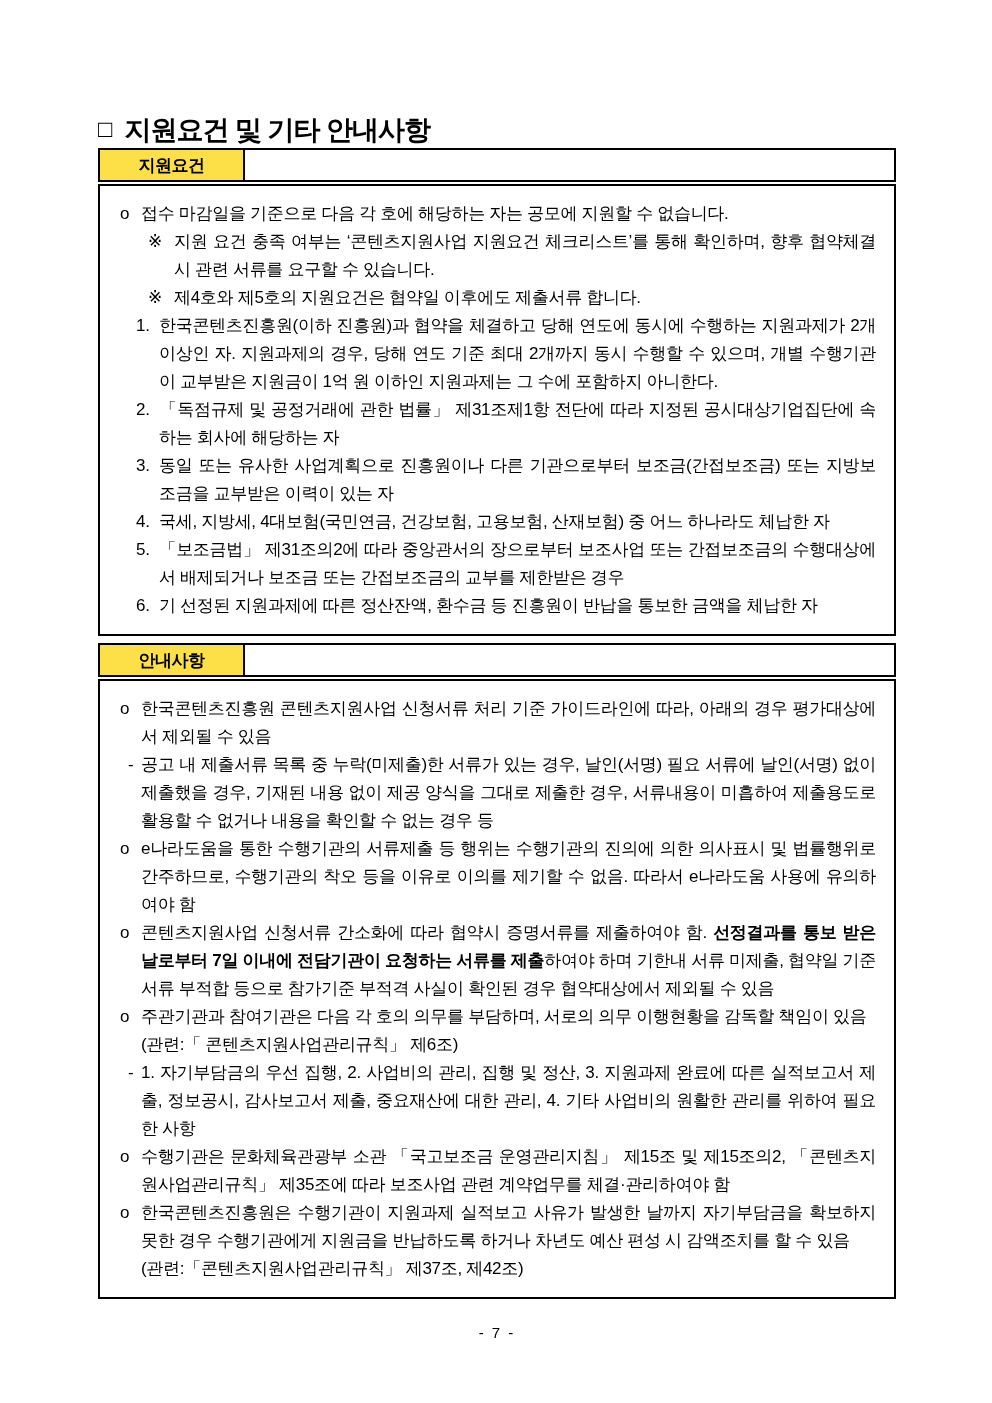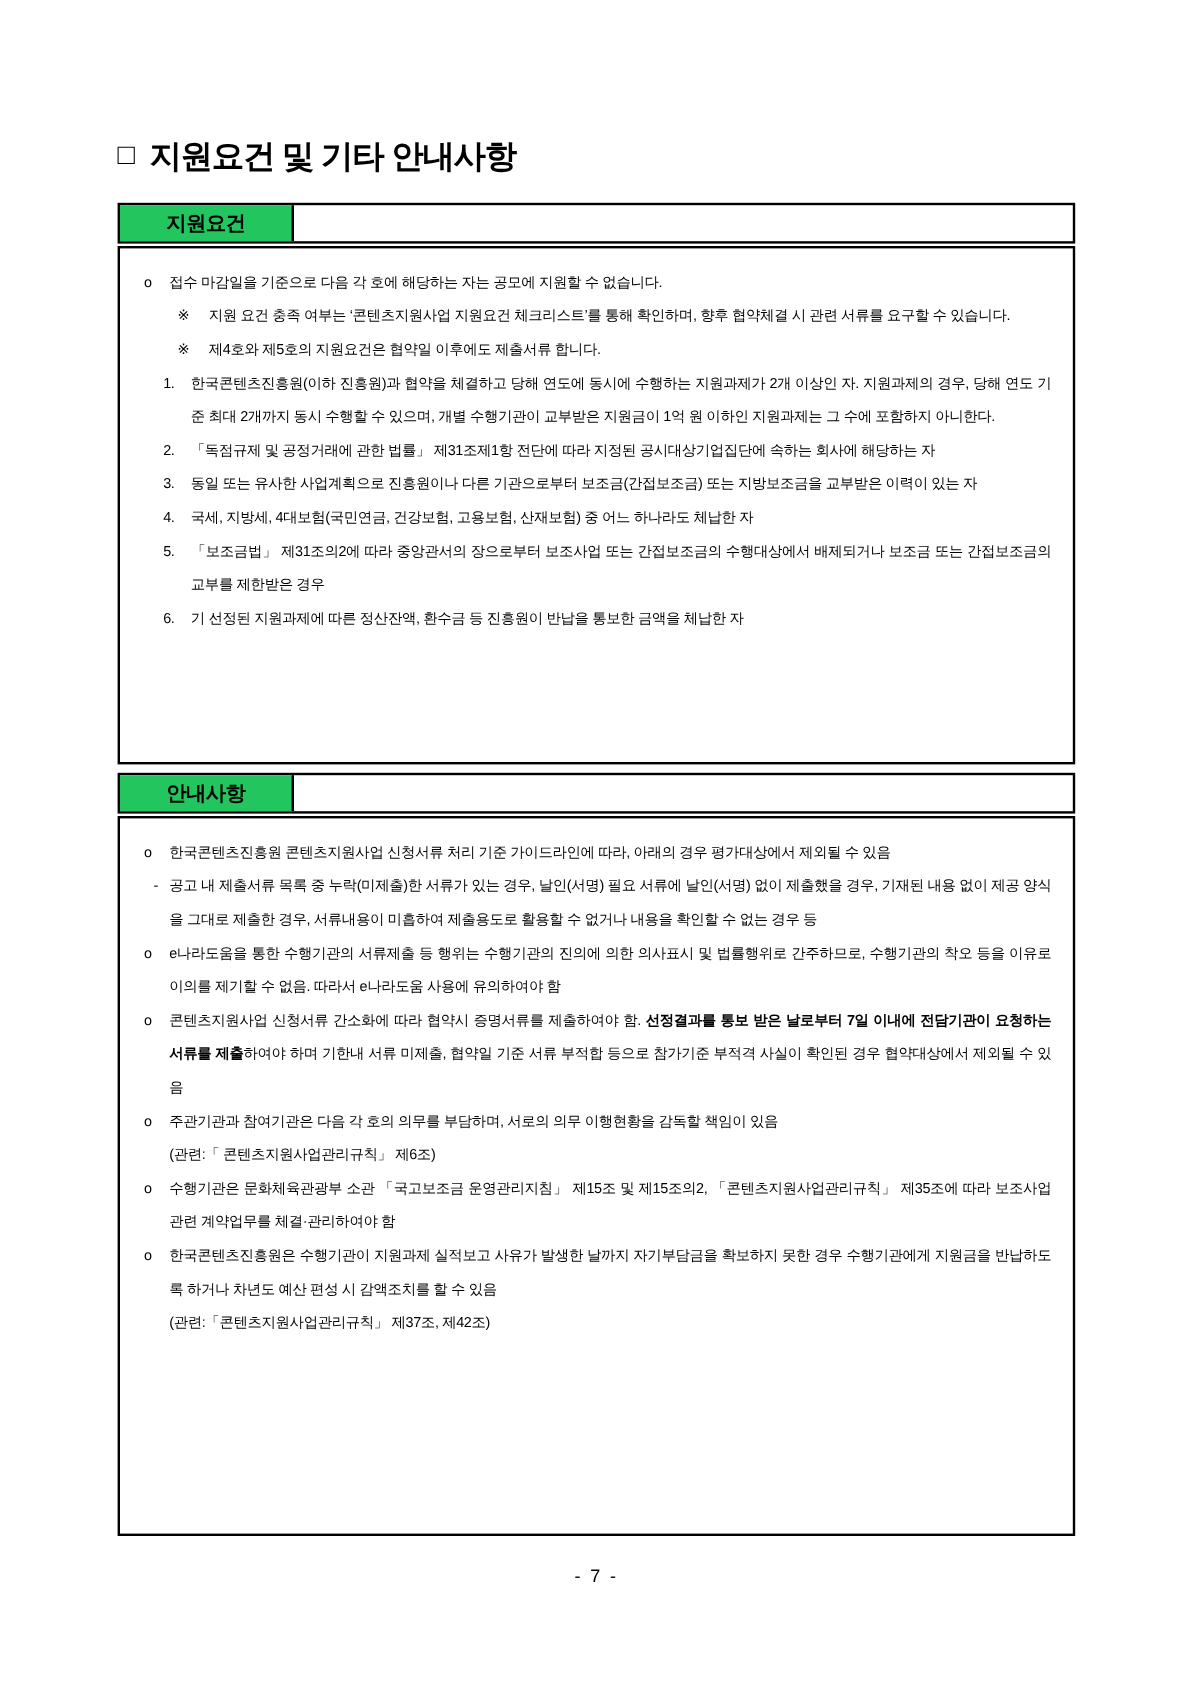--- a/index.html
+++ b/index.html
@@ -13,62 +13,61 @@
     margin: 0 auto;
     background: #ffffff;
     padding: 112px 96px 0 98px;
     overflow: hidden;
   }
 
   .doc-title {
     font-size: 27px;
     font-weight: 800;
     letter-spacing: -1px;
-    margin-bottom: 21px;
     white-space: nowrap;
   }
   .doc-title .box-glyph {
     font-weight: 400;
     font-size: 24px;
     margin-right: 13px;
     position: relative;
     top: -2px;
   }
 
   .sec-header {
     display: flex;
     height: 34px;
     border: 2px solid #000;
     margin-bottom: 2px;
     background: #ffffff;
   }
   .sec-header-cell {
     width: 145px;
-    background: #22c55e;
+    background: #fde047;
     border-right: 2px solid #000;
     font-weight: 700;
     font-size: 17px;
     letter-spacing: -0.5px;
     display: flex;
     align-items: center;
     justify-content: center;
     font-family: Liberation Serif, serif;
   }
   .sec-header-rest { flex: 1; }
 
   .sec-box {
     border: 2px solid #000;
     padding: 14px 18px 14px 20px;
     background: #ffffff;
   }
   .sec-box.box-1 { min-height: 432px; margin-bottom: 7px; }
   .sec-box.box-2 { min-height: 600px; }
 
   .para {
-    font-size: 12px;
+    font-size: 17px;
     line-height: 28px;
     text-align: justify;
     letter-spacing: -0.3px;
   }
   .para .txt { white-space: pre-wrap; }
   .para .marker {
     display: inline-block;
     text-indent: 0;
     white-space: nowrap;
   }
@@ -120,20 +119,21 @@
     <div class="sec-header-rest"></div>
   </div>
 
   <div class="sec-box box-2">
     <p class="para p-o"><span class="marker">o</span><span class="txt">한국콘텐츠진흥원 콘텐츠지원사업 신청서류 처리 기준 가이드라인에 따라, 아래의 경우 평가대상에서 제외될 수 있음</span></p>
     <p class="para p-dash"><span class="marker">-</span><span class="txt">공고 내 제출서류 목록 중 누락(미제출)한 서류가 있는 경우, 날인(서명) 필요 서류에 날인(서명) 없이 제출했을 경우, 기재된 내용 없이 제공 양식을 그대로 제출한 경우, 서류내용이 미흡하여 제출용도로 활용할 수 없거나 내용을 확인할 수 없는 경우 등</span></p>
     <p class="para p-o"><span class="marker">o</span><span class="txt">e나라도움을 통한 수행기관의 서류제출 등 행위는 수행기관의 진의에 의한 의사표시 및 법률행위로 간주하므로, 수행기관의 착오 등을 이유로 이의를 제기할 수 없음. 따라서 e나라도움 사용에 유의하여야 함</span></p>
     <p class="para p-o"><span class="marker">o</span><span class="txt">콘텐츠지원사업 신청서류 간소화에 따라 협약시 증명서류를 제출하여야 함. </span><strong class="txt">선정결과를 통보 받은 날로부터 7일 이내에 전담기관이 요청하는 서류를 제출</strong><span class="txt">하여야 하며 기한내 서류 미제출, 협약일 기준 서류 부적합 등으로 참가기준 부적격 사실이 확인된 경우 협약대상에서 제외될 수 있음</span></p>
     <p class="para p-o"><span class="marker">o</span><span class="txt">주관기관과 참여기관은 다음 각 호의 의무를 부담하며, 서로의 의무 이행현황을 감독할 책임이 있음
 (관련:「 콘텐츠지원사업관리규칙」 제6조)</span></p>
+    <p class="para p-dash"><span class="marker">-</span><span class="txt">1. 자기부담금의 우선 집행, 2. 사업비의 관리, 집행 및 정산, 3. 지원과제 완료에 따른 실적보고서 제출, 정보공시, 감사보고서 제출, 중요재산에 대한 관리, 4. 기타 사업비의 원활한 관리를 위하여 필요한 사항</span></p>
     <p class="para p-o"><span class="marker">o</span><span class="txt">수행기관은 문화체육관광부 소관 「국고보조금 운영관리지침」 제15조 및 제15조의2, 「콘텐츠지원사업관리규칙」 제35조에 따라 보조사업 관련 계약업무를 체결·관리하여야 함</span></p>
     <p class="para p-o"><span class="marker">o</span><span class="txt">한국콘텐츠진흥원은 수행기관이 지원과제 실적보고 사유가 발생한 날까지 자기부담금을 확보하지 못한 경우 수행기관에게 지원금을 반납하도록 하거나 차년도 예산 편성 시 감액조치를 할 수 있음
 (관련:「콘텐츠지원사업관리규칙」 제37조, 제42조)</span></p>
   </div>
 
   <div class="page-number">- 7 -</div>
 
 </div>
 
 </body></html>

